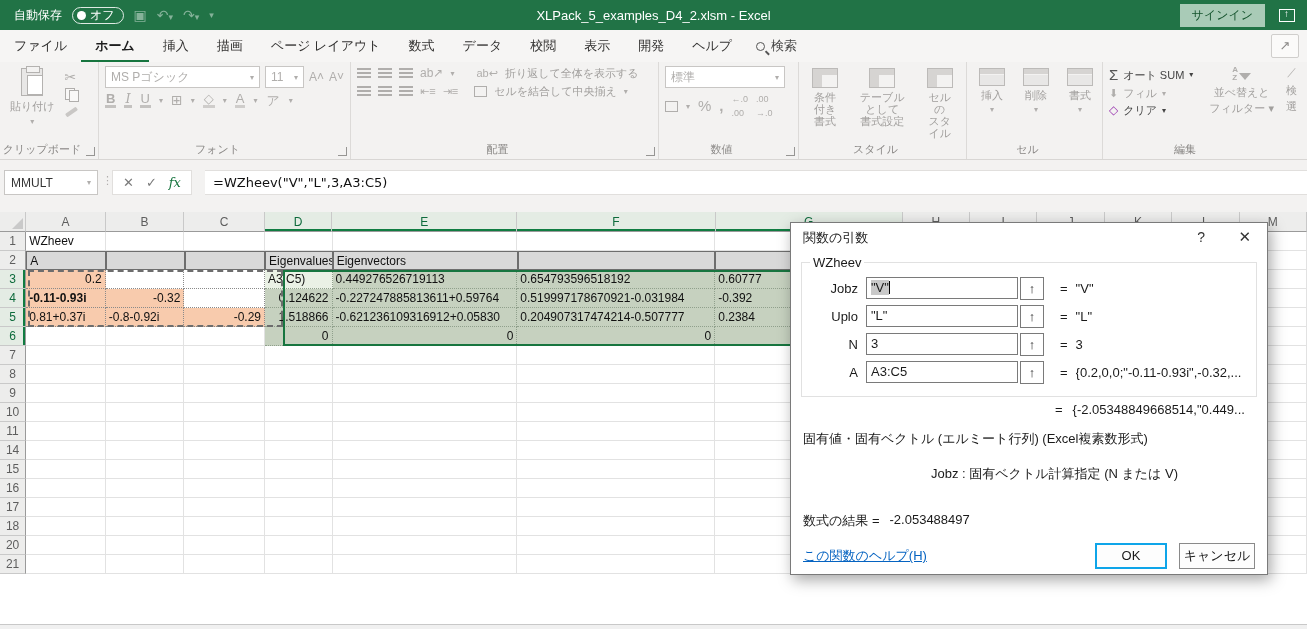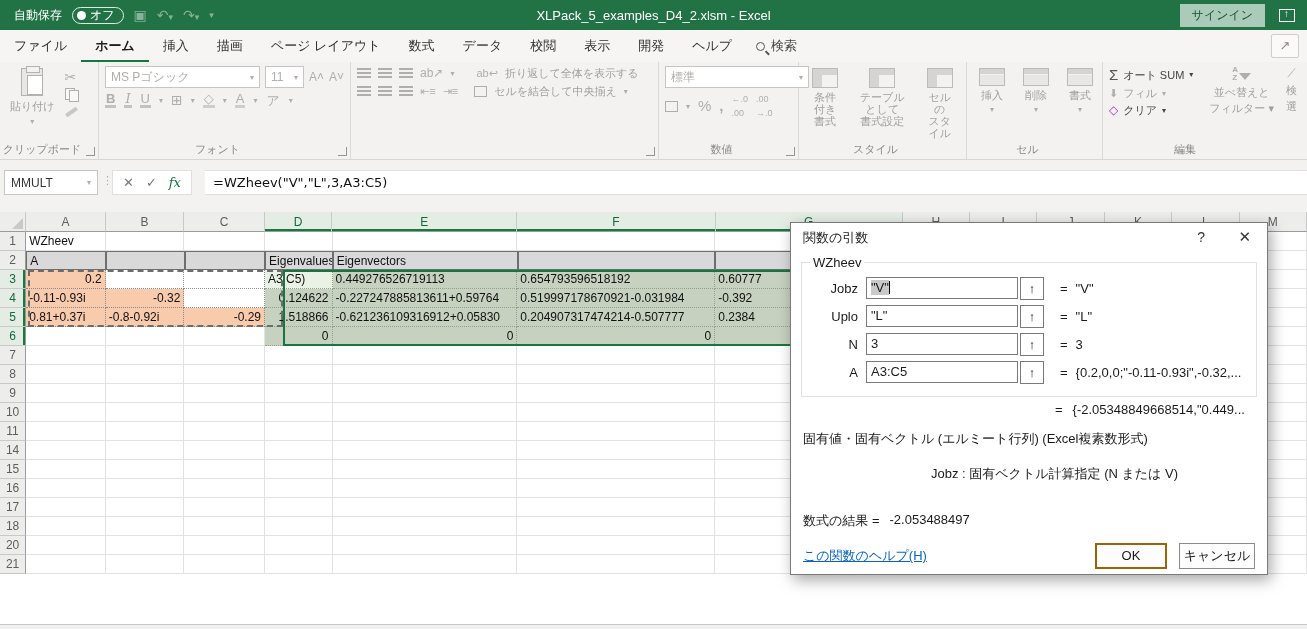--- a/index.html
+++ b/index.html
@@ -123,21 +123,21 @@
                   line-height:21px; font-weight:bold; font-size:13px; color:#222; }
   .feq { margin:0 8px 0 16px; }
   .fresult { flex:1; white-space:nowrap; overflow:hidden; }
   .preview-line { margin:5px 12px 0 264px; display:flex; gap:10px; white-space:nowrap; overflow:hidden; }
   .dlg-desc { margin:13px 12px 0; }
   .dlg-hint { margin:17px 12px 0 140px; }
   .dlg-result { position:absolute; left:12px; top:289px; display:flex; gap:10px; }
   .dlg-bottom { position:absolute; left:12px; right:12px; top:320px; display:flex; align-items:center; }
   .help-link { color:#0563c1; text-decoration:underline; }
   .btns { margin-left:auto; display:flex; gap:12px; }
-  .okbtn { width:72px; height:26px; border:2px solid #a16207; background:#fdfdfd; font-size:13px; text-align:center; line-height:22px; }
+  .okbtn { width:72px; height:26px; border:2px solid #0ea5e9; background:#fdfdfd; font-size:13px; text-align:center; line-height:22px; }
   .cancelbtn { width:76px; height:26px; border:1px solid #8a8a8a; background:#fdfdfd; font-size:13px; text-align:center; line-height:24px; }
 </style>
 </head>
 <body>
 
 <div id="app">
 
   <div class="titlebar">
     <div class="title-center">XLPack_5_examples_D4_2.xlsm  -  Excel</div>
     <div class="qat">
@@ -248,26 +248,27 @@
           <span class="lines"></span>
           <span class="lines"></span>
           <span class="ic" style="font-size:11px">⇤≡</span>
           <span class="ic" style="font-size:11px">⇥≡</span>
           <span style="width:2px"></span>
           <span class="mini-rect"></span>
           <span class="small-label">セルを結合して中央揃え</span>
           <span class="dd">▾</span>
         </div>
       </div>
+      <div class="rgroup-label">配置</div>
       <div class="launcher"></div>
     </div>
 
     <div class="rgroup" style="width:140px">
       <div class="col" style="width:100%">
-        <div class="combo" style="width:144px">
+        <div class="combo" style="width:120px">
           <span>標準</span>
             <span class="dd">▾</span>
         </div>
         <div class="rowline" style="gap:8px">
           <span class="mini-rect"></span>
             <span class="dd">▾</span>
           <span class="ic" style="font-size:15px">%</span>
           <span class="ic" style="font-size:15px;font-weight:bold">,</span>
           <span class="ic" style="font-size:9px">←.0<br>.00</span>
           <span class="ic" style="font-size:9px">.00<br>→.0</span>
@@ -428,21 +429,21 @@
           <div class="cell sel left" style="width: 200px;">0.60777</div>
           <div class="cell left" style="width: 72px;"></div>
           <div class="cell left" style="width: 72px;"></div>
           <div class="cell left" style="width: 72px;"></div>
           <div class="cell left" style="width: 72px;"></div>
           <div class="cell left" style="width: 72px;"></div>
           <div class="cell left" style="width: 72px;"></div>
         </div>
         <div class="grow">
           <div class="rowhead selr">4</div>
-          <div class="cell salmon left" style="width: 85px;">-0.11-0.93i</div>
+          <div class="cell salmon left" style="width: 85px; font-weight: bold;">-0.11-0.93i</div>
           <div class="cell salmon right" style="width: 84px;">-0.32</div>
           <div class="cell range left" style="width: 86px;"></div>
           <div class="cell sel right" style="width: 72px;">0.124622</div>
           <div class="cell sel left" style="width: 198px;">-0.227247885813611+0.59764</div>
           <div class="cell sel left" style="width: 212px;">0.519997178670921-0.031984</div>
           <div class="cell sel left" style="width: 200px;">-0.392</div>
           <div class="cell left" style="width: 72px;"></div>
           <div class="cell left" style="width: 72px;"></div>
           <div class="cell left" style="width: 72px;"></div>
           <div class="cell left" style="width: 72px;"></div>

